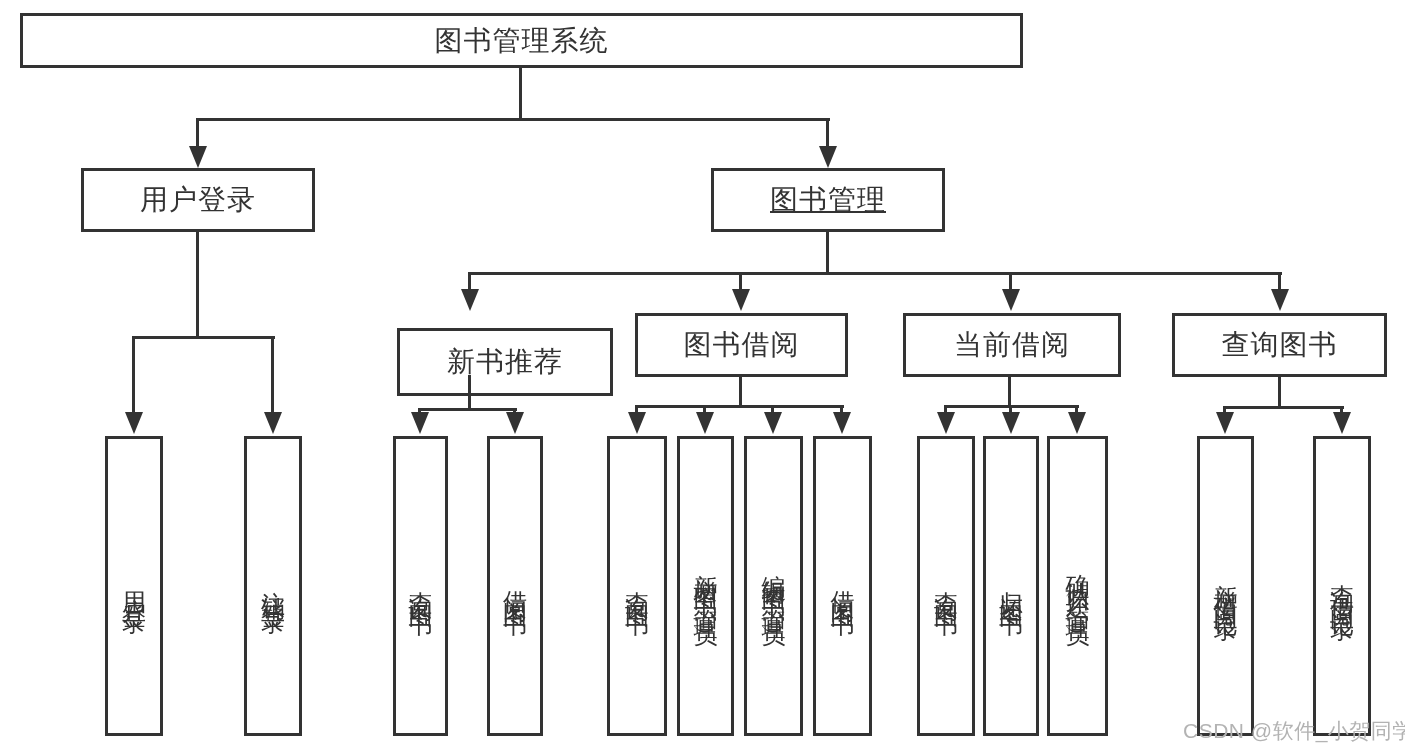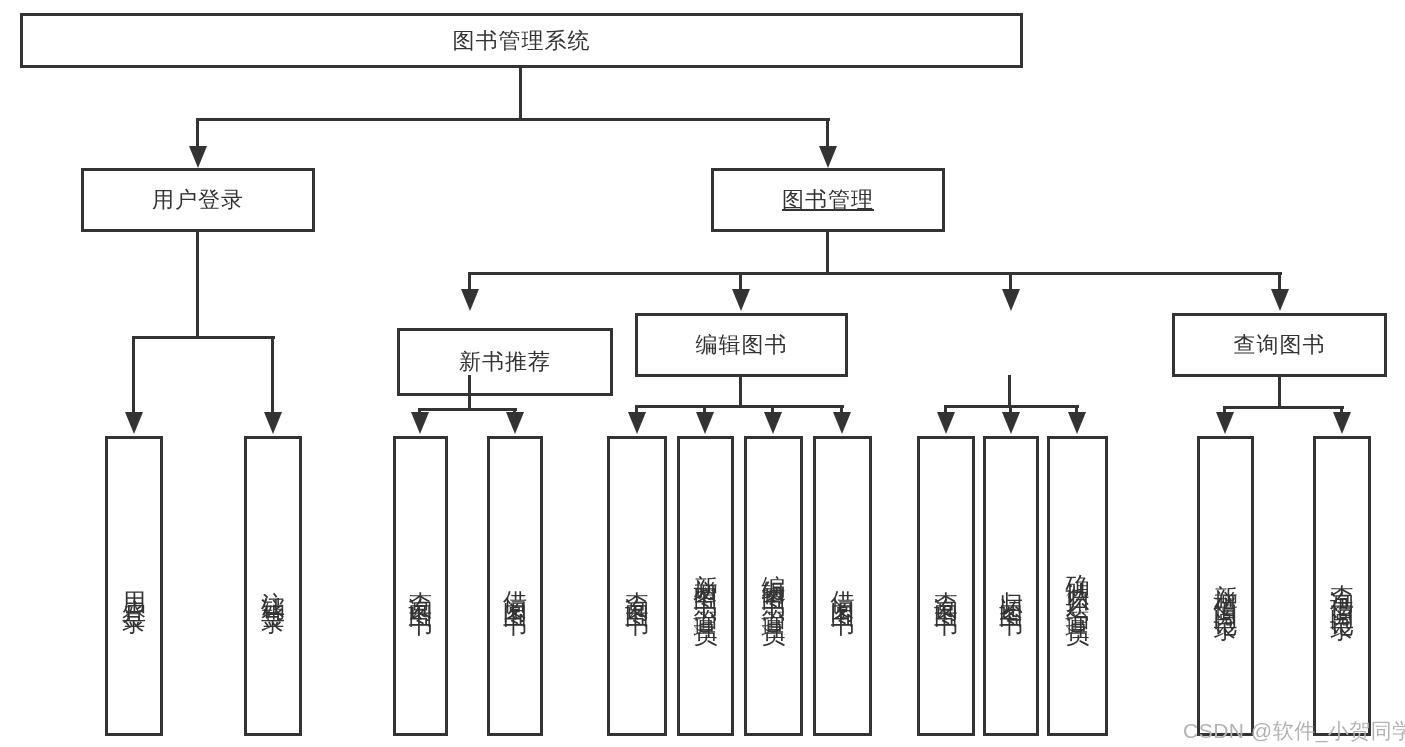--- a/index.html
+++ b/index.html
@@ -15,21 +15,21 @@
     position: absolute;
     box-sizing: border-box;
     border: 3px solid #333333;
     background: #ffffff;
     color: #333333;
     display: flex;
     align-items: center;
     justify-content: center;
   }
   .hbox {
-    font-size: 22px;
+    font-size: 28px;
     letter-spacing: 1px;
     line-height: 1;
   }
   .vbox {
     writing-mode: vertical-rl;
     text-orientation: mixed;
     font-size: 24px;
     letter-spacing: 7px;
     line-height: 1;
     top: 436px;
@@ -84,21 +84,22 @@
   <div class="arrow" style="left:271px; top:336px; height:76px;"></div>
 
   <div class="vline" style="left:826px; top:230px; height:44px;"></div>
   <div class="hline" style="left:469px; top:272px; width:813px;"></div>
   <div class="arrow" style="left:468px; top:272px; height:17px;"></div>
   <div class="arrow" style="left:739px; top:272px; height:17px;"></div>
   <div class="arrow" style="left:1009px; top:272px; height:17px;"></div>
   <div class="arrow" style="left:1278px; top:272px; height:17px;"></div>
 
   <div class="box hbox" style="left:363px; top:328px; width:216px; height:68px;margin-left:34px;">新书推荐</div>
-  <div class="box hbox" style="left:635px; top:313px; width:213px; height:64px;">编辑图书</div>
+  <div class="box hbox" style="left:635px; top:313px; width:213px; height:64px;">图书借阅</div>
+  <div class="box hbox" style="left:903px; top:313px; width:218px; height:64px;">当前借阅</div>
   <div class="box hbox" style="left:1172px; top:313px; width:215px; height:64px;">查询图书</div>
 
   <div class="vline" style="left:468px; top:375px; height:35px;"></div>
   <div class="hline" style="left:419px; top:408px; width:98px;"></div>
   <div class="arrow" style="left:418px; top:408px; height:4px;"></div>
   <div class="arrow" style="left:513px; top:408px; height:4px;"></div>
 
   <div class="vline" style="left:739px; top:375px; height:32px;"></div>
   <div class="hline" style="left:636px; top:405px; width:208px;"></div>
   <div class="arrow" style="left:635px; top:405px; height:7px;"></div>

